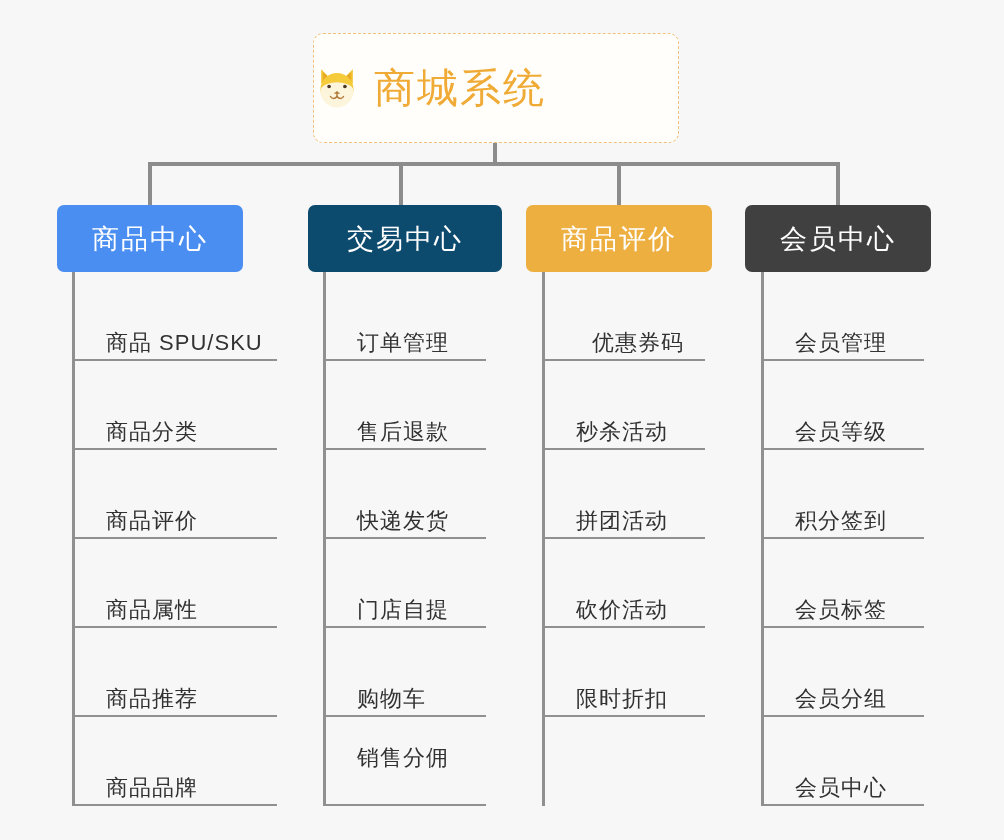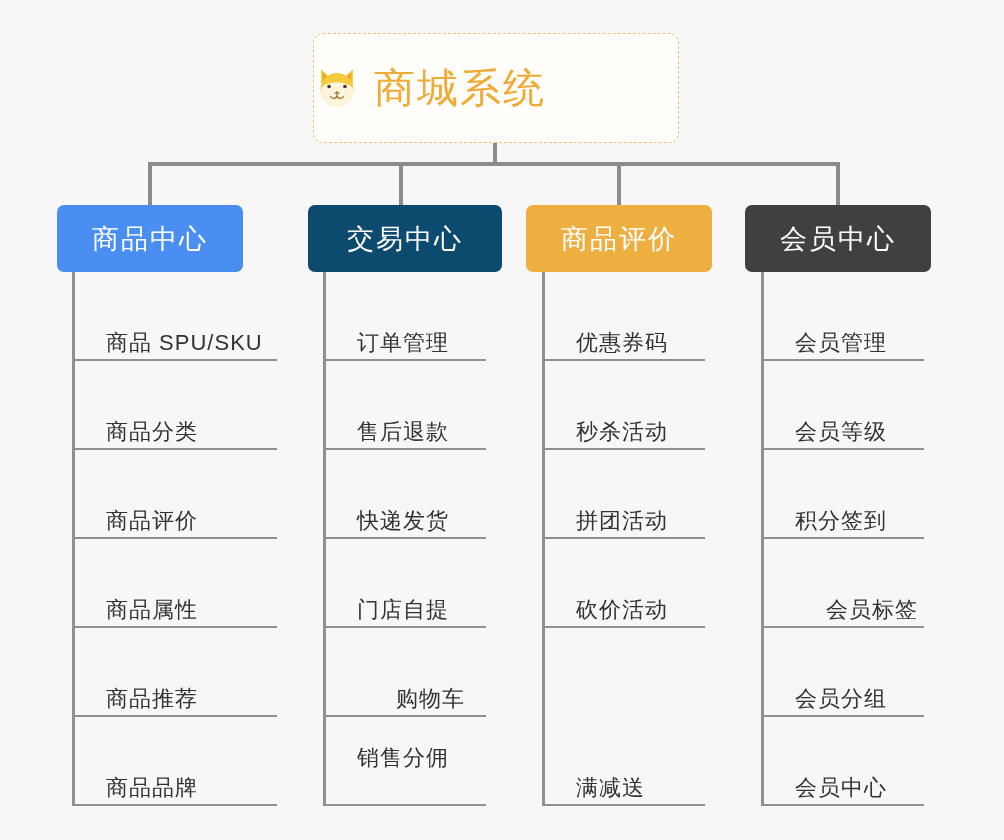--- a/index.html
+++ b/index.html
@@ -182,65 +182,65 @@
         </div>
         <div class="leaf-item" style="top: 89px; width: 163px;">
           <span class="leaf-label">售后退款</span>
         </div>
         <div class="leaf-item" style="top: 178px; width: 163px;">
           <span class="leaf-label">快递发货</span>
         </div>
         <div class="leaf-item" style="top: 267px; width: 163px;">
           <span class="leaf-label">门店自提</span>
         </div>
-        <div class="leaf-item" style="top: 356px; width: 163px; padding-left: 39px;">
+        <div class="leaf-item" style="top: 356px; width: 163px;">
           <span class="leaf-label">购物车</span>
         </div>
         <div class="leaf-item" style="top: 445px; width: 163px; align-items: center;">
           <span class="leaf-label">销售分佣</span>
         </div>
       </div>
       <div class="conn conn-drop" style="left: 617px;"></div>
       <div class="cat-box" style="left: 526px; width: 186px; background: rgb(238, 175, 65);">
         <span>商品评价</span>
       </div>
       <div class="leaf-col" style="left: 542px; width: 163px; height: 534px;">
         <div class="leaf-spine" style="height: 534px;"></div>
-        <div class="leaf-item" style="top: 0px; width: 163px;">
+        <div class="leaf-item" style="top: 0px; width: 163px; padding-left: 16px;">
           <span class="leaf-label">优惠券码</span>
         </div>
         <div class="leaf-item" style="top: 89px; width: 163px;">
           <span class="leaf-label">秒杀活动</span>
         </div>
         <div class="leaf-item" style="top: 178px; width: 163px;">
           <span class="leaf-label">拼团活动</span>
         </div>
         <div class="leaf-item" style="top: 267px; width: 163px;">
           <span class="leaf-label">砍价活动</span>
         </div>
-        <div class="leaf-item" style="top: 445px; width: 163px;">
-          <span class="leaf-label">满减送</span>
+        <div class="leaf-item" style="top: 356px; width: 163px;">
+          <span class="leaf-label">限时折扣</span>
         </div>
       </div>
       <div class="conn conn-drop" style="left: 836px;"></div>
       <div class="cat-box" style="left: 745px; width: 186px; background: #404040;">
         <span>会员中心</span>
       </div>
       <div class="leaf-col" style="left: 761px; width: 163px; height: 534px;">
         <div class="leaf-spine" style="height: 534px;"></div>
         <div class="leaf-item" style="top: 0px; width: 163px;">
           <span class="leaf-label">会员管理</span>
         </div>
         <div class="leaf-item" style="top: 89px; width: 163px;">
           <span class="leaf-label">会员等级</span>
         </div>
         <div class="leaf-item" style="top: 178px; width: 163px;">
           <span class="leaf-label">积分签到</span>
         </div>
-        <div class="leaf-item" style="top: 267px; width: 163px; justify-content: flex-end;">
+        <div class="leaf-item" style="top: 267px; width: 163px;">
           <span class="leaf-label">会员标签</span>
         </div>
         <div class="leaf-item" style="top: 356px; width: 163px;">
           <span class="leaf-label">会员分组</span>
         </div>
         <div class="leaf-item" style="top: 445px; width: 163px;">
           <span class="leaf-label">会员中心</span>
         </div>
       </div>
     </div>

